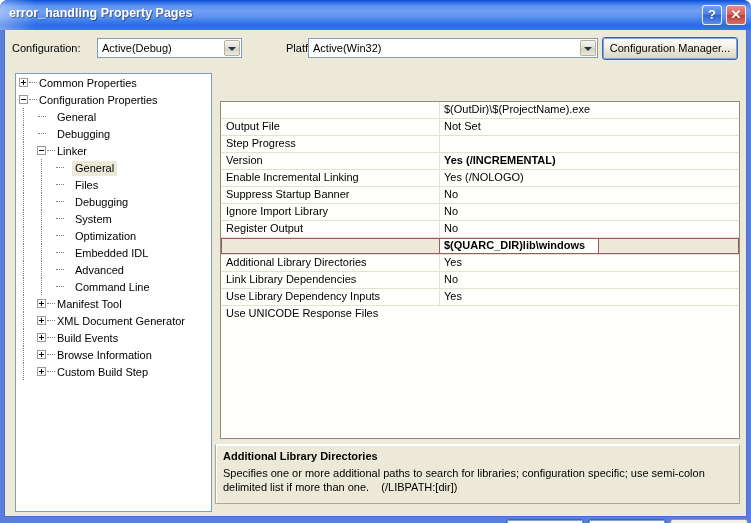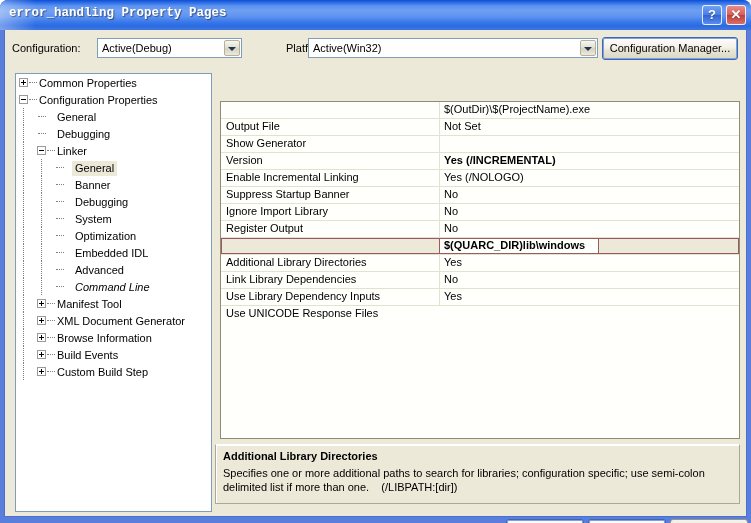--- a/index.html
+++ b/index.html
@@ -51,21 +51,21 @@
     left: 0; top: 0;
     width: 36px; height: 30px;
     background: linear-gradient(90deg, rgba(255,255,255,0.35), rgba(255,255,255,0));
     border-radius: 8px 0 0 0;
     pointer-events: none;
   }
   #window-title {
     position: absolute;
     left: 9px;
     top: 6px;
-    font-family: Liberation Mono, monospace;
+    font-family: Liberation Sans, sans-serif;
     font-size: 12.5px;
     font-weight: bold;
     color: #ffffff;
     text-shadow: 1px 1px 1px rgba(0,0,0,0.45);
     white-space: nowrap;
   }
   .caption-btn {
     position: absolute;
     top: 5px;
     width: 20px;
@@ -389,43 +389,43 @@
       <div class="xp-button defaulted" id="btn-config-manager">Configuration Manager...</div>
     </div>
 
     <div id="tree-panel">
         <div class="tree-row"><span class="tog plus" style="left: 3px;"></span><span class="dash" style="left: 13px;"></span><span class="tree-label" style="margin-left: 20px;">Common Properties</span></div>
         <div class="tree-row"><span class="tog" style="left: 3px;"></span><span class="dash" style="left: 13px;"></span><span class="tree-label" style="margin-left: 20px;">Configuration Properties</span></div>
         <div class="tree-row"><span class="vline" style="left: 7px; top: 0px; height: 17px;"></span><span class="dash" style="left: 22px;"></span><span class="tree-label" style="margin-left: 38px;">General</span></div>
         <div class="tree-row"><span class="vline" style="left: 7px; top: 0px; height: 17px;"></span><span class="dash" style="left: 22px;"></span><span class="tree-label" style="margin-left: 38px;">Debugging</span></div>
         <div class="tree-row"><span class="vline" style="left: 7px; top: 0px; height: 17px;"></span><span class="tog" style="left: 21px;"></span><span class="dash" style="left: 31px;"></span><span class="tree-label" style="margin-left: 38px;">Linker</span></div>
         <div class="tree-row selected"><span class="vline" style="left: 25px; top: 0px; height: 17px;"></span><span class="vline" style="left: 7px; top: 0px; height: 17px;"></span><span class="dash" style="left: 40px;"></span><span class="tree-label" style="margin-left: 56px;">General</span></div>
-        <div class="tree-row"><span class="vline" style="left: 25px; top: 0px; height: 17px;"></span><span class="vline" style="left: 7px; top: 0px; height: 17px;"></span><span class="dash" style="left: 40px;"></span><span class="tree-label" style="margin-left: 56px;">Banner</span></div>
+        <div class="tree-row"><span class="vline" style="left: 25px; top: 0px; height: 17px;"></span><span class="vline" style="left: 7px; top: 0px; height: 17px;"></span><span class="dash" style="left: 40px;"></span><span class="tree-label" style="margin-left: 56px;">Files</span></div>
         <div class="tree-row"><span class="vline" style="left: 25px; top: 0px; height: 17px;"></span><span class="vline" style="left: 7px; top: 0px; height: 17px;"></span><span class="dash" style="left: 40px;"></span><span class="tree-label" style="margin-left: 56px;">Debugging</span></div>
         <div class="tree-row"><span class="vline" style="left: 25px; top: 0px; height: 17px;"></span><span class="vline" style="left: 7px; top: 0px; height: 17px;"></span><span class="dash" style="left: 40px;"></span><span class="tree-label" style="margin-left: 56px;">System</span></div>
         <div class="tree-row"><span class="vline" style="left: 25px; top: 0px; height: 17px;"></span><span class="vline" style="left: 7px; top: 0px; height: 17px;"></span><span class="dash" style="left: 40px;"></span><span class="tree-label" style="margin-left: 56px;">Optimization</span></div>
         <div class="tree-row"><span class="vline" style="left: 25px; top: 0px; height: 17px;"></span><span class="vline" style="left: 7px; top: 0px; height: 17px;"></span><span class="dash" style="left: 40px;"></span><span class="tree-label" style="margin-left: 56px;">Embedded IDL</span></div>
         <div class="tree-row"><span class="vline" style="left: 25px; top: 0px; height: 17px;"></span><span class="vline" style="left: 7px; top: 0px; height: 17px;"></span><span class="dash" style="left: 40px;"></span><span class="tree-label" style="margin-left: 56px;">Advanced</span></div>
-        <div class="tree-row"><span class="vline" style="left: 25px; top: 0px; height: 17px;"></span><span class="vline" style="left: 7px; top: 0px; height: 17px;"></span><span class="dash" style="left: 40px;"></span><span class="tree-label" style="margin-left: 56px; font-style: italic;">Command Line</span></div>
+        <div class="tree-row"><span class="vline" style="left: 25px; top: 0px; height: 17px;"></span><span class="vline" style="left: 7px; top: 0px; height: 17px;"></span><span class="dash" style="left: 40px;"></span><span class="tree-label" style="margin-left: 56px;">Command Line</span></div>
         <div class="tree-row"><span class="vline" style="left: 7px; top: 0px; height: 17px;"></span><span class="tog plus" style="left: 21px;"></span><span class="dash" style="left: 31px;"></span><span class="tree-label" style="margin-left: 38px;">Manifest Tool</span></div>
         <div class="tree-row"><span class="vline" style="left: 7px; top: 0px; height: 17px;"></span><span class="tog plus" style="left: 21px;"></span><span class="dash" style="left: 31px;"></span><span class="tree-label" style="margin-left: 38px;">XML Document Generator</span></div>
+        <div class="tree-row"><span class="vline" style="left: 7px; top: 0px; height: 17px;"></span><span class="tog plus" style="left: 21px;"></span><span class="dash" style="left: 31px;"></span><span class="tree-label" style="margin-left: 38px;">Build Events</span></div>
         <div class="tree-row"><span class="vline" style="left: 7px; top: 0px; height: 17px;"></span><span class="tog plus" style="left: 21px;"></span><span class="dash" style="left: 31px;"></span><span class="tree-label" style="margin-left: 38px;">Browse Information</span></div>
-        <div class="tree-row"><span class="vline" style="left: 7px; top: 0px; height: 17px;"></span><span class="tog plus" style="left: 21px;"></span><span class="dash" style="left: 31px;"></span><span class="tree-label" style="margin-left: 38px;">Build Events</span></div>
         <div class="tree-row"><span class="vline" style="left: 7px; top: 0px; height: 17px;"></span><span class="tog plus" style="left: 21px;"></span><span class="dash" style="left: 31px;"></span><span class="tree-label" style="margin-left: 38px;">Custom Build Step</span></div>
       </div>
 
     <div id="grid-panel">
         <div class="grid-row">
           <span class="col-split"></span>
           <span class="grid-name">Output File</span>
           <span class="grid-value">$(OutDir)\$(ProjectName).exe</span>
         </div>
         <div class="grid-row">
           <span class="col-split"></span>
-          <span class="grid-name">Show Generator</span>
+          <span class="grid-name">Step Progress</span>
           <span class="grid-value">Not Set</span>
         </div>
         <div class="grid-row">
           <span class="col-split"></span>
           <span class="grid-name">Version</span>
           <span class="grid-value"></span>
         </div>
         <div class="grid-row">
           <span class="col-split"></span>
           <span class="grid-name">Enable Incremental Linking</span>

